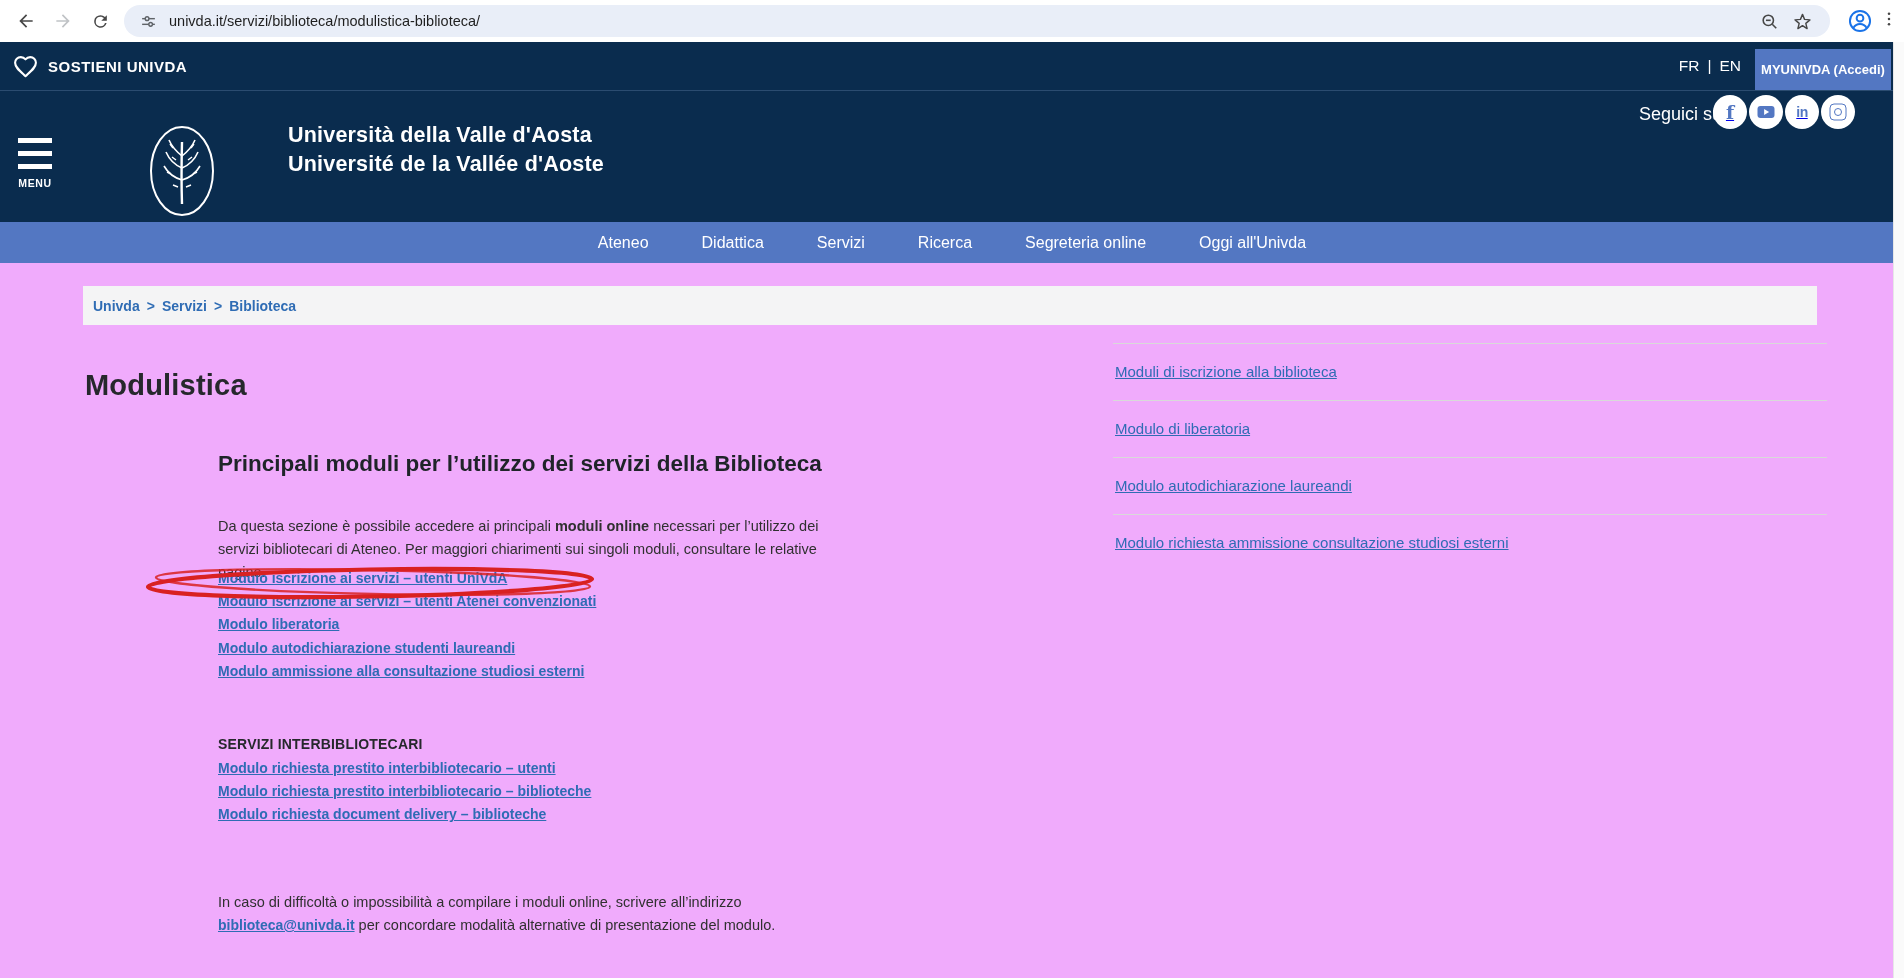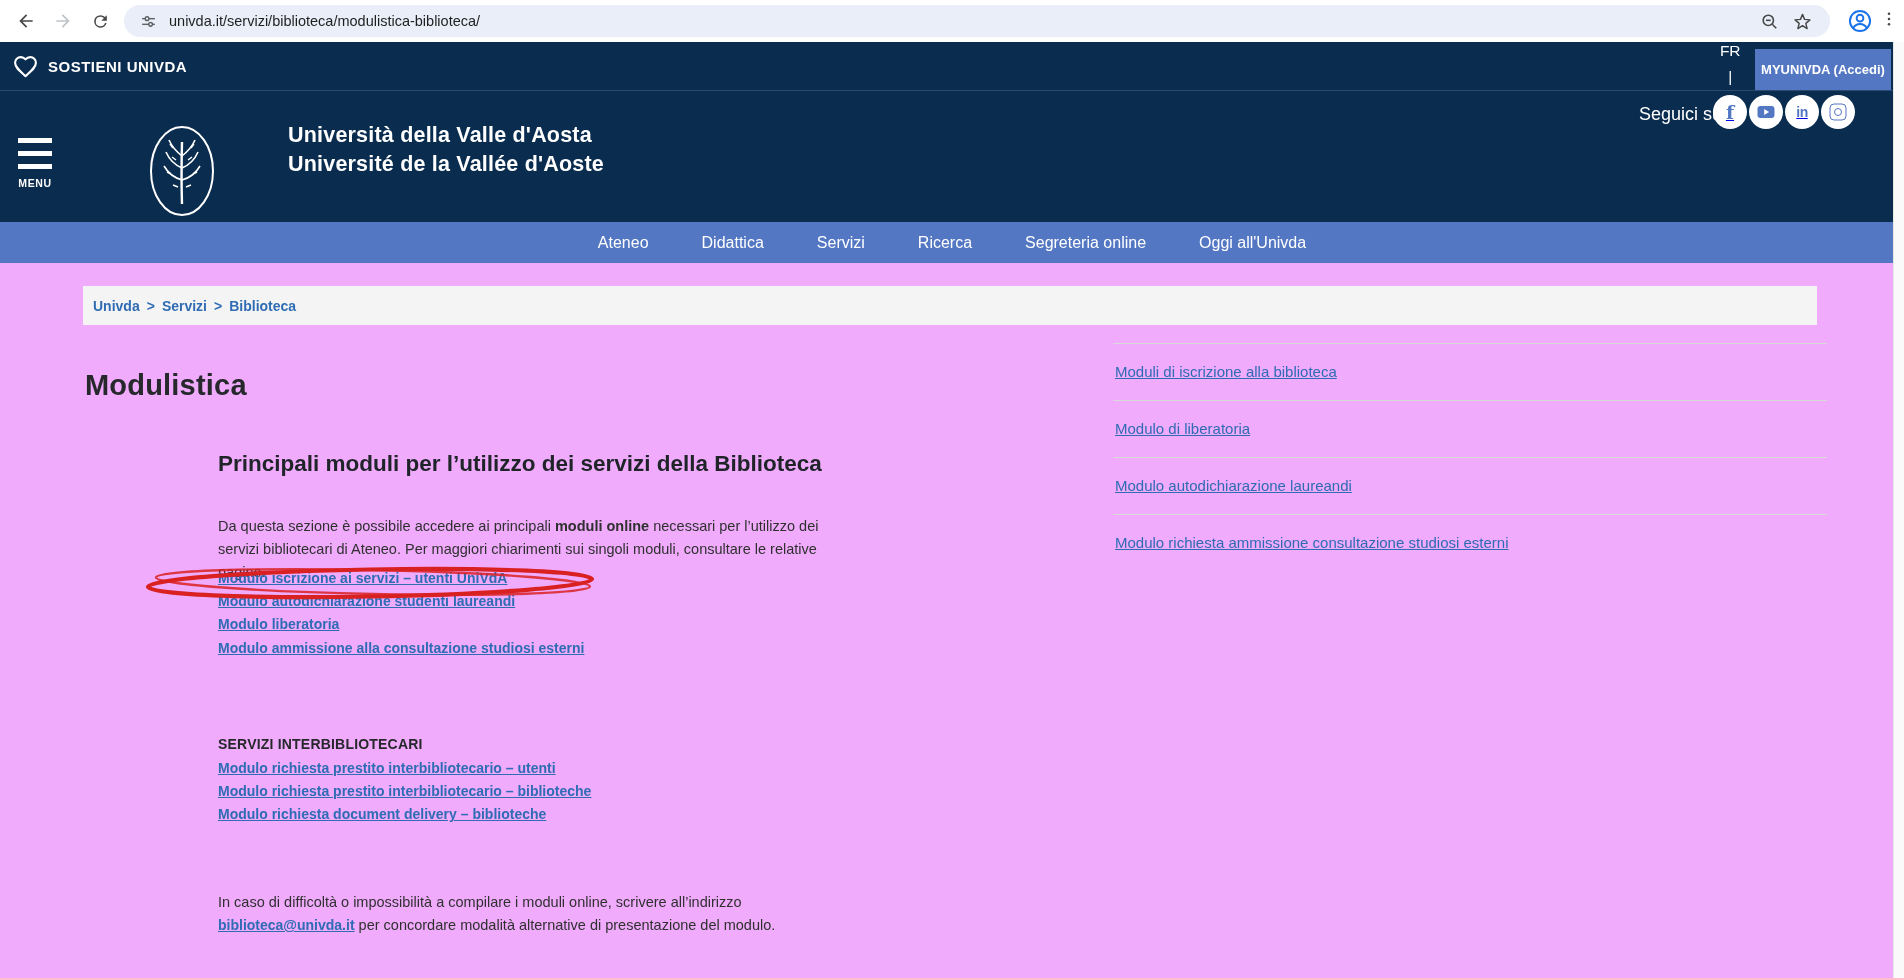--- a/index.html
+++ b/index.html
@@ -13,21 +13,21 @@
   .url-pill{position:absolute;left:124px;top:5px;width:1706px;height:32px;border-radius:16px;background:#e9eef8;display:flex;align-items:center;}
   .url-text{margin-left:12px;font-size:14.5px;color:#1f1f1f;white-space:nowrap;}
   .pill-spacer{flex:1;}
   .pill-icon{display:flex;align-items:center;}
   .chrome-ic{position:absolute;top:8px;display:flex;align-items:center;justify-content:center;}
 
   
   .topbar{position:absolute;left:0;top:42px;width:1904px;height:49px;background:#0a2c4e;border-bottom:1px solid rgba(130,160,200,.28);}
   .support{position:absolute;left:12px;top:0;height:100%;display:flex;align-items:center;gap:9px;color:#fff;}
   .support-label{font-size:15px;font-weight:700;letter-spacing:.5px;}
-  .lang{position:absolute;right:163px;top:0;height:100%;display:flex;align-items:center;gap:8px;color:#fff;font-size:15.5px;flex-direction:column;}
+  .lang{position:absolute;right:163px;top:0;height:100%;display:flex;align-items:center;gap:8px;color:#fff;font-size:15.5px;}
   .lang a{color:#fff;text-decoration:none;}
   .login-btn{position:absolute;left:1755px;bottom:0;width:136px;height:41px;background:#5377c2;color:#fff;font-size:13px;font-weight:700;display:flex;align-items:center;justify-content:center;cursor:pointer;}
 
   
   .header{position:absolute;left:0;top:91px;width:1904px;height:131px;background:#0a2c4e;}
   .burger{position:absolute;left:18px;top:47px;width:34px;cursor:pointer;}
   .burger .bar{width:34px;height:4.5px;background:#fff;margin-bottom:8.5px;}
   .burger .menu-label{margin-top:3px;color:#fff;font-size:10.5px;font-weight:700;letter-spacing:.6px;text-align:center;}
   .logo{position:absolute;left:148px;top:33px;}
   .uni-name{position:absolute;left:288px;top:30px;color:#fff;font-size:21.5px;font-weight:700;line-height:28.5px;letter-spacing:.2px;}
@@ -217,24 +217,25 @@
   <h1 class="page-title">Modulistica</h1>
 
   <h2 class="section-heading">Principali moduli per l’utilizzo dei servizi della Biblioteca</h2>
 
   <p class="intro"><span>Da questa sezione è possibile accedere ai principali </span><b>moduli online</b><span> necessari per l’utilizzo dei servizi bibliotecari di Ateneo. Per maggiori chiarimenti sui singoli moduli, consultare le relative pagine.</span></p>
 
   <ul class="module-links">
 
       <li><a href="#">Modulo iscrizione ai servizi – utenti UniVdA</a></li>
 
+      <li><a href="#">Modulo iscrizione ai servizi – utenti Atenei convenzionati</a></li>
+
+      <li><a href="#">Modulo liberatoria</a></li>
 
       <li><a href="#">Modulo autodichiarazione studenti laureandi</a></li>
-
-      <li><a href="#">Modulo liberatoria</a></li>
 
       <li><a href="#">Modulo ammissione alla consultazione studiosi esterni</a></li>
     </ul>
 
   <svg class="annotation-svg" width="478" height="44">
     <ellipse cx="237" cy="21" rx="222" ry="13.5" transform="rotate(-1 237 21)" fill="none" stroke-width="4.2" stroke-linecap="round" stroke="#d92121"></ellipse>
     <ellipse cx="240" cy="20" rx="217" ry="12" transform="rotate(1.2 240 20)" fill="none" stroke-width="2.4" opacity="0.85" stroke="#d92121"></ellipse>
   </svg>
 
   <div class="interlib-title">SERVIZI INTERBIBLIOTECARI</div>

